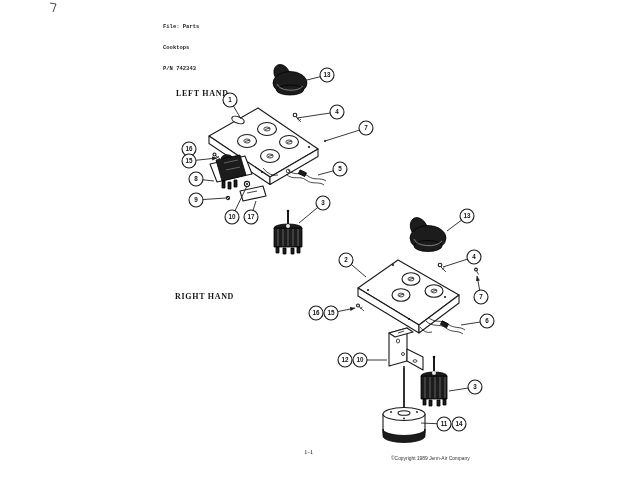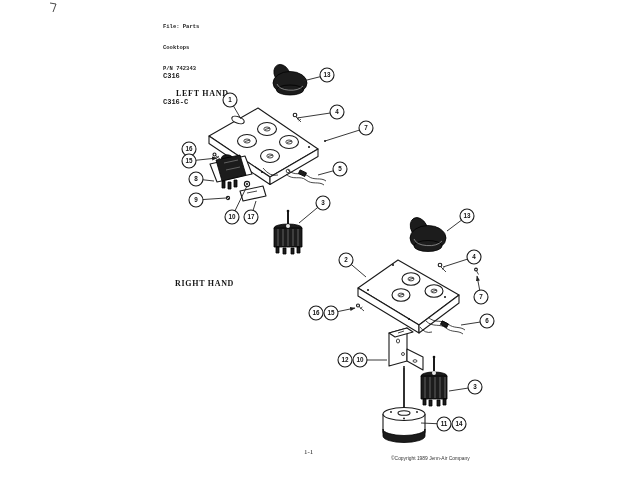--- a/index.html
+++ b/index.html
@@ -4,45 +4,41 @@
 <style>
   html,body{margin:0;padding:0;background:#e8e8e8;}
   .page{position:relative;width:640px;height:480px;background:#ffffff;overflow:hidden;
         font-family:"Liberation Sans",sans-serif;color:#111;}
   .abs{position:absolute;white-space:pre;}
   .file-info{left:163px;top:9px;font:bold 5.5px "Liberation Mono",monospace;line-height:7px;color:#222;}
   .models{left:163px;top:55px;font:bold 7px "Liberation Mono",monospace;line-height:8.5px;color:#151515;}
   .title{left:255px;top:10px;font:bold 11.5px "Liberation Sans",sans-serif;letter-spacing:.4px;color:#0c0c0c;}
   .hand-label{font:bold 8px "Liberation Serif",serif;letter-spacing:.7px;color:#151515;}
   #left-hand-label{left:176px;top:89px;}
-  #right-hand-label{left:175px;top:279px;}
+  #right-hand-label{left:175px;top:292px;}
   .page-num{left:304px;top:448px;font:7px "Liberation Serif",serif;color:#222;}
   .copyright{left:391px;top:456px;font:4.9px "Liberation Sans",sans-serif;color:#333;}
   #diagram-svg{position:absolute;left:0;top:0;}
   .part{fill:#ffffff;stroke:#1a1a1a;stroke-width:1.1;stroke-linejoin:round;}
   .dark{fill:#1c1c1c;stroke:#000;stroke-width:.8;stroke-linejoin:round;}
   .thin{stroke:#1a1a1a;stroke-width:.8;fill:none;}
   .rib{stroke:#909090;stroke-width:.6;}
   .leader{stroke:#222;stroke-width:.9;}
   .callout-circle{fill:#fff;stroke:#1a1a1a;stroke-width:1.1;}
   .callout-text{font:bold 6.3px "Liberation Sans",sans-serif;text-anchor:middle;fill:#111;}
 </style>
 </head>
 <body>
 
 <div class="page">
 
   <div class="abs file-info">
     <div>File: Parts</div>
     <div>Cooktops</div>
     <div>P/N 742343</div>
-  </div>
-  <div class="abs models">
-    <div>C316</div>
-    <div>C316-C</div>
   </div>
 
   <div class="abs hand-label" id="left-hand-label">LEFT HAND</div>
   <div class="abs hand-label" id="right-hand-label">RIGHT HAND</div>
 
   <svg id="diagram-svg" width="640" height="480" viewBox="0 0 640 480">
     <defs>
       <marker id="arrowhead" markerWidth="7" markerHeight="6" refX="5.5" refY="2.2" orient="auto">
         <path d="M0,0 L6,2.2 L0,4.4 Z" fill="#222"></path>
       </marker>

